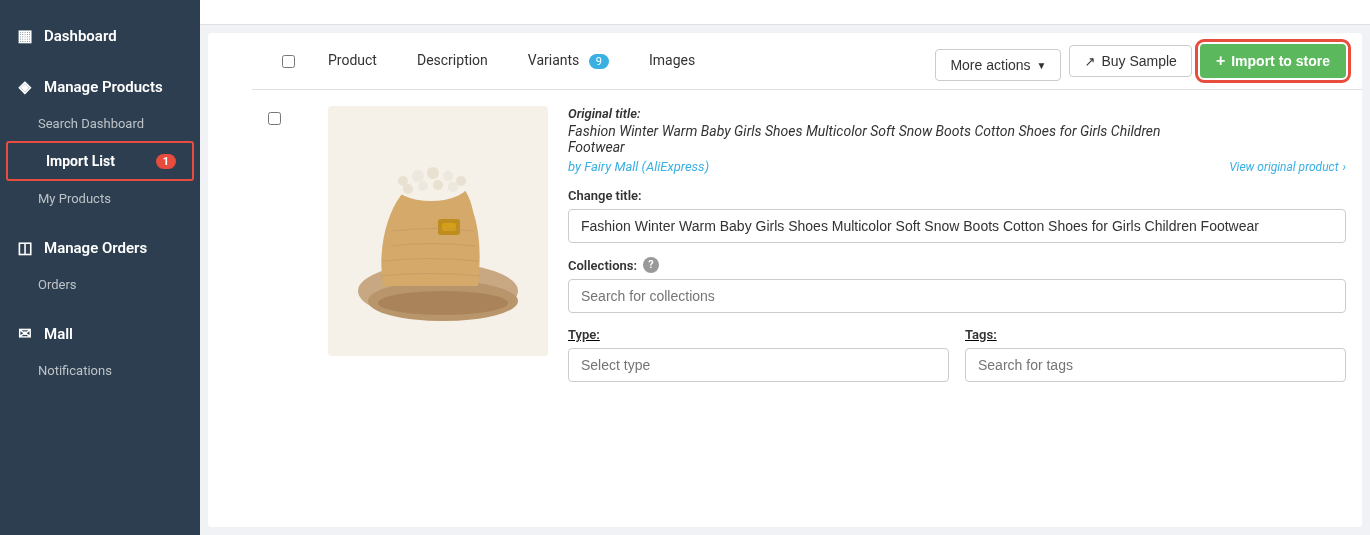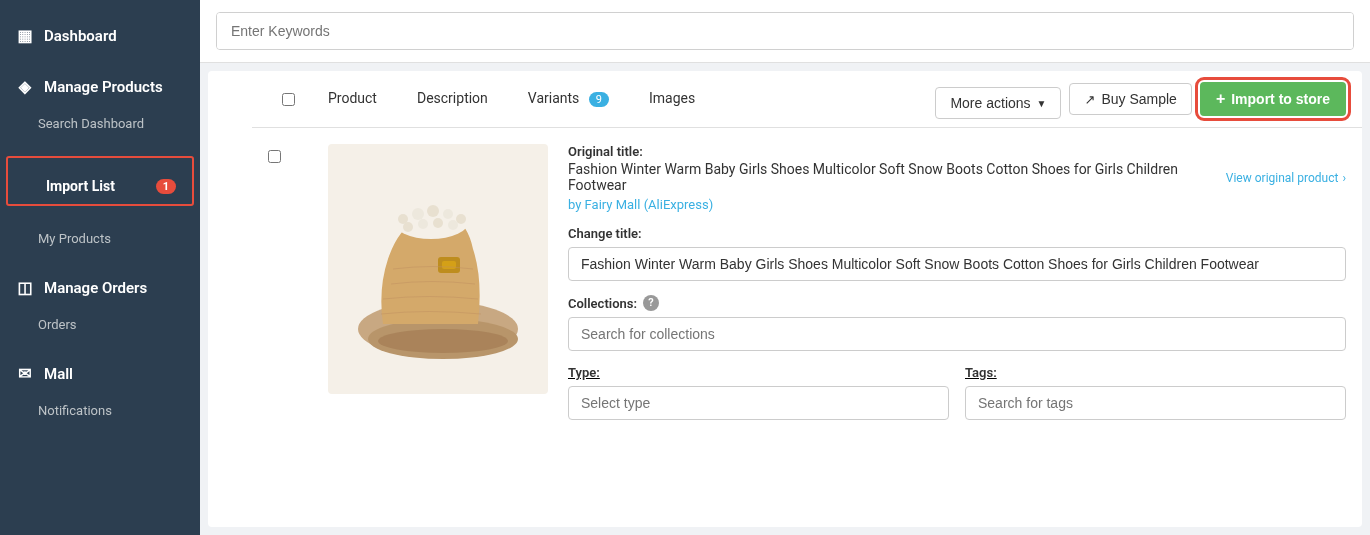--- a/index.html
+++ b/index.html
@@ -35,24 +35,24 @@
       color: #fff;
       border-radius: 10px;
       padding: 1px 7px;
       font-size: 11px;
       font-weight: bold;
       margin-left: auto;
     }
     .import-list-row {
       display: flex;
       align-items: center;
-      padding: 20px 16px 10px 38px;
+      padding: 10px 16px 10px 38px;
       cursor: pointer;
       border: 2px solid #e74c3c;
-      margin: 15px 6px;
+      margin: 0 6px;
       border-radius: 3px;
     }
     .import-list-row .label { color: #fff; font-weight: 700; font-size: 14px; }
 
     
     .main {
       flex: 1;
       display: flex;
       flex-direction: column;
       overflow: hidden;
@@ -186,21 +186,21 @@
       height: 250px;
       background: #f5f0e8;
       border-radius: 4px;
       display: flex;
       align-items: center;
       justify-content: center;
       overflow: hidden;
     }
     
     .product-details { flex: 1; display: flex; flex-direction: column; gap: 14px; }
-    .product-title-section { display: flex; justify-content: space-between; align-items: center; }
+    .product-title-section { display: flex; justify-content: space-between; align-items: flex-end; font-style: italic; }
     .original-title-label { font-size: 13px; font-weight: 600; color: #333; }
     .original-title-text { font-size: 14px; color: #333; margin-top: 2px; }
     .view-original-link { font-size: 12px; color: #3ab0e2; cursor: pointer; white-space: nowrap; margin-left: 16px; display: flex; align-items: center; gap: 4px; }
     .seller-name { font-size: 13px; color: #3ab0e2; margin-top: 4px; }
     .field-label { font-size: 13px; font-weight: 600; color: #333; margin-bottom: 6px; }
     .text-input {
       width: 100%;
       border: 1px solid #ccc;
       border-radius: 4px;
       padding: 8px 12px;
@@ -255,23 +255,20 @@
       <span>Mall</span>
     </div>
     <div class="sidebar-item child">
       <span>Notifications</span>
     </div>
   </div>
 </div>
 
 <div class="main">
   <div class="top-bar">
-    <div class="search-input-wrap">
-      <input type="text" placeholder="Enter Keywords" style="">
-    </div>
   </div>
 
   <div class="content">
 
     <div class="tabs-row">
       <div class="checkbox-col">
         <input type="checkbox" style="">
       </div>
       <div class="tab">Product</div>
       <div class="tab">Description</div>

